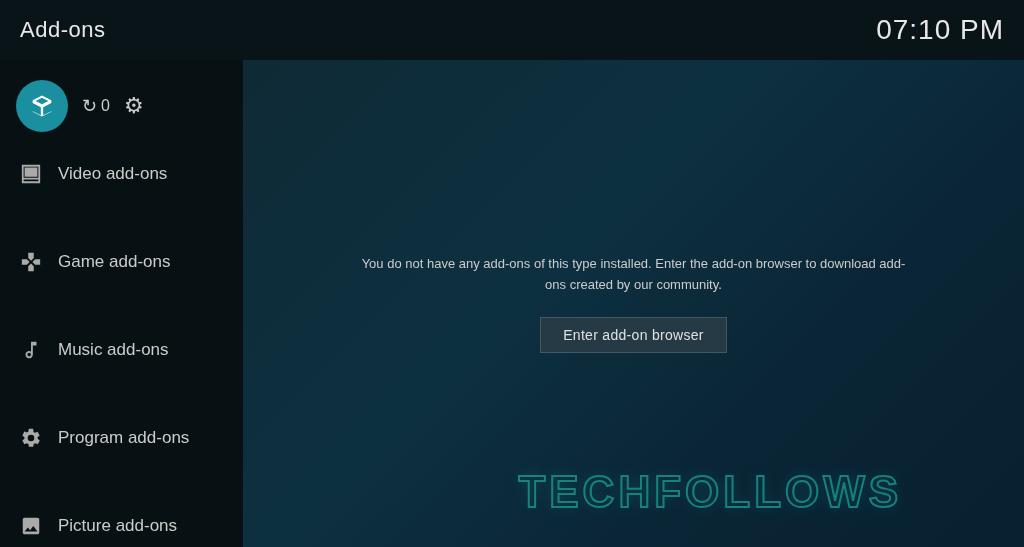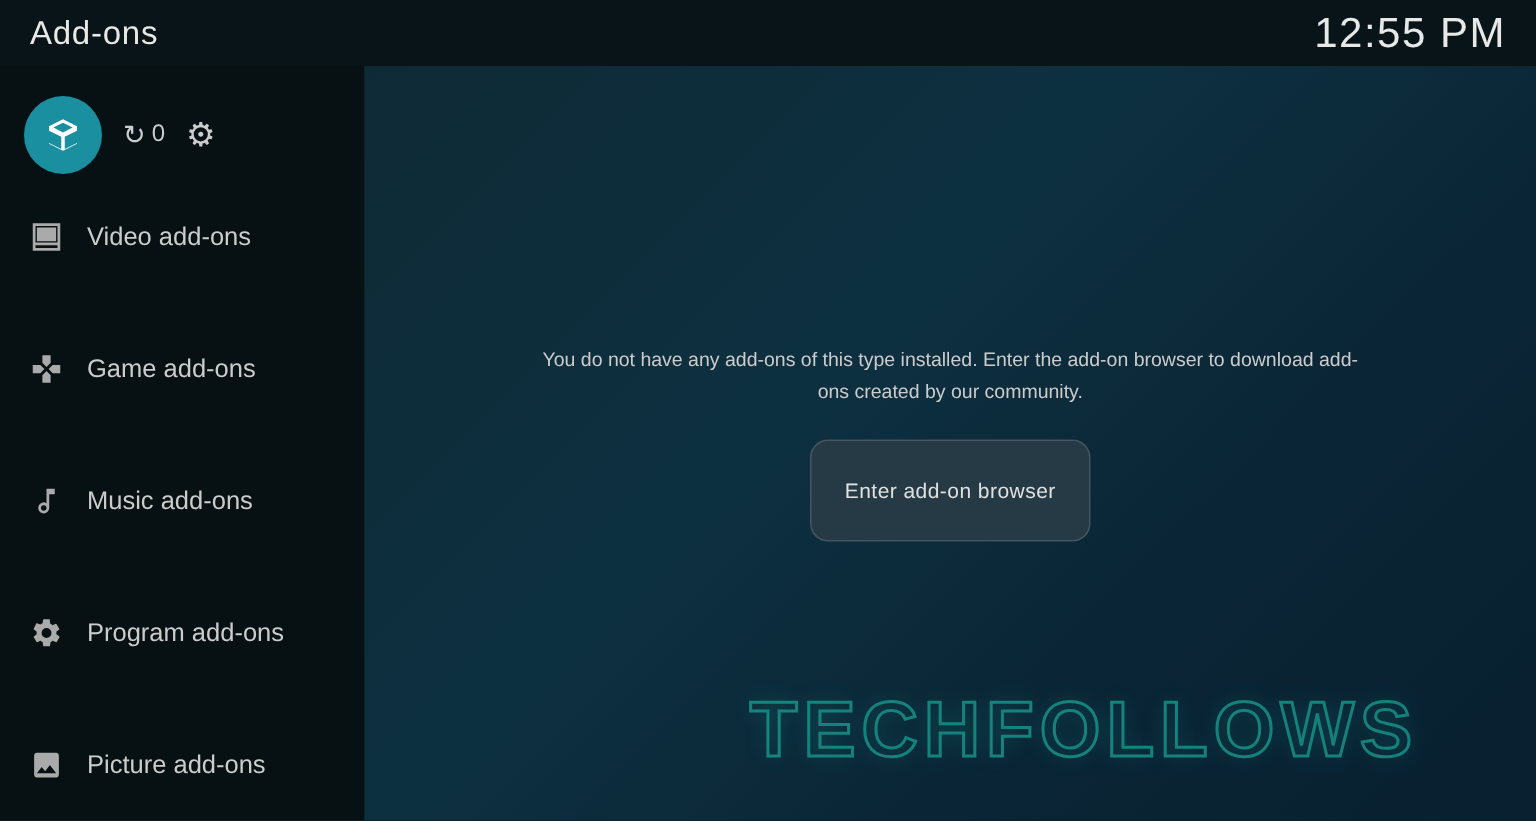--- a/index.html
+++ b/index.html
@@ -15,21 +15,21 @@
       flex-direction: column;
     }
 
     
     .header {
       display: flex;
       align-items: center;
       justify-content: space-between;
       padding: 10px 20px;
       background: rgba(0,0,0,0.35);
-      height: 44px;
+      height: 60px;
       flex-shrink: 0;
     }
 
     .header-title {
       font-size: 22px;
       font-weight: 300;
       color: #e8e8e8;
       letter-spacing: 0.5px;
     }
 
@@ -155,50 +155,50 @@
       font-size: 13px;
       font-weight: 300;
       line-height: 1.6;
       margin-bottom: 22px;
     }
 
     .enter-browser-btn {
       background: rgba(40,60,70,0.9);
       border: 1px solid rgba(255,255,255,0.15);
       color: #e0e0e0;
-      padding: 25px 22px;
+      padding: 9px 22px;
       font-size: 14px;
       cursor: pointer;
-      border-radius: 12px;
+      border-radius: 0;
       letter-spacing: 0.3px;
     }
 
     
     .watermark {
       position: absolute;
       bottom: 30px;
       left: 50%;
       transform: translateX(-30%);
-      font-size: 52px;
+      font-size: 44px;
       font-weight: 900;
       letter-spacing: 4px;
       color: transparent;
       -webkit-text-stroke: 2px #1aaa99;
       text-stroke: 2px #1aaa99;
       font-family: 'Arial Black', Arial, sans-serif;
       opacity: 0.7;
       text-shadow: 0 0 15px rgba(26,170,153,0.3);
     }
   </style>
 </head>
 <body>
 
 <div class="header">
   <span class="header-title">Add-ons</span>
-  <span class="header-time">12:55 PM</span>
+  <span class="header-time">07:10 PM</span>
 </div>
 
 <div class="main">
 
   <div class="sidebar">
 
     <div class="sidebar-top">
       <div class="addon-icon-btn">
 
         <svg viewBox="0 0 24 24">

